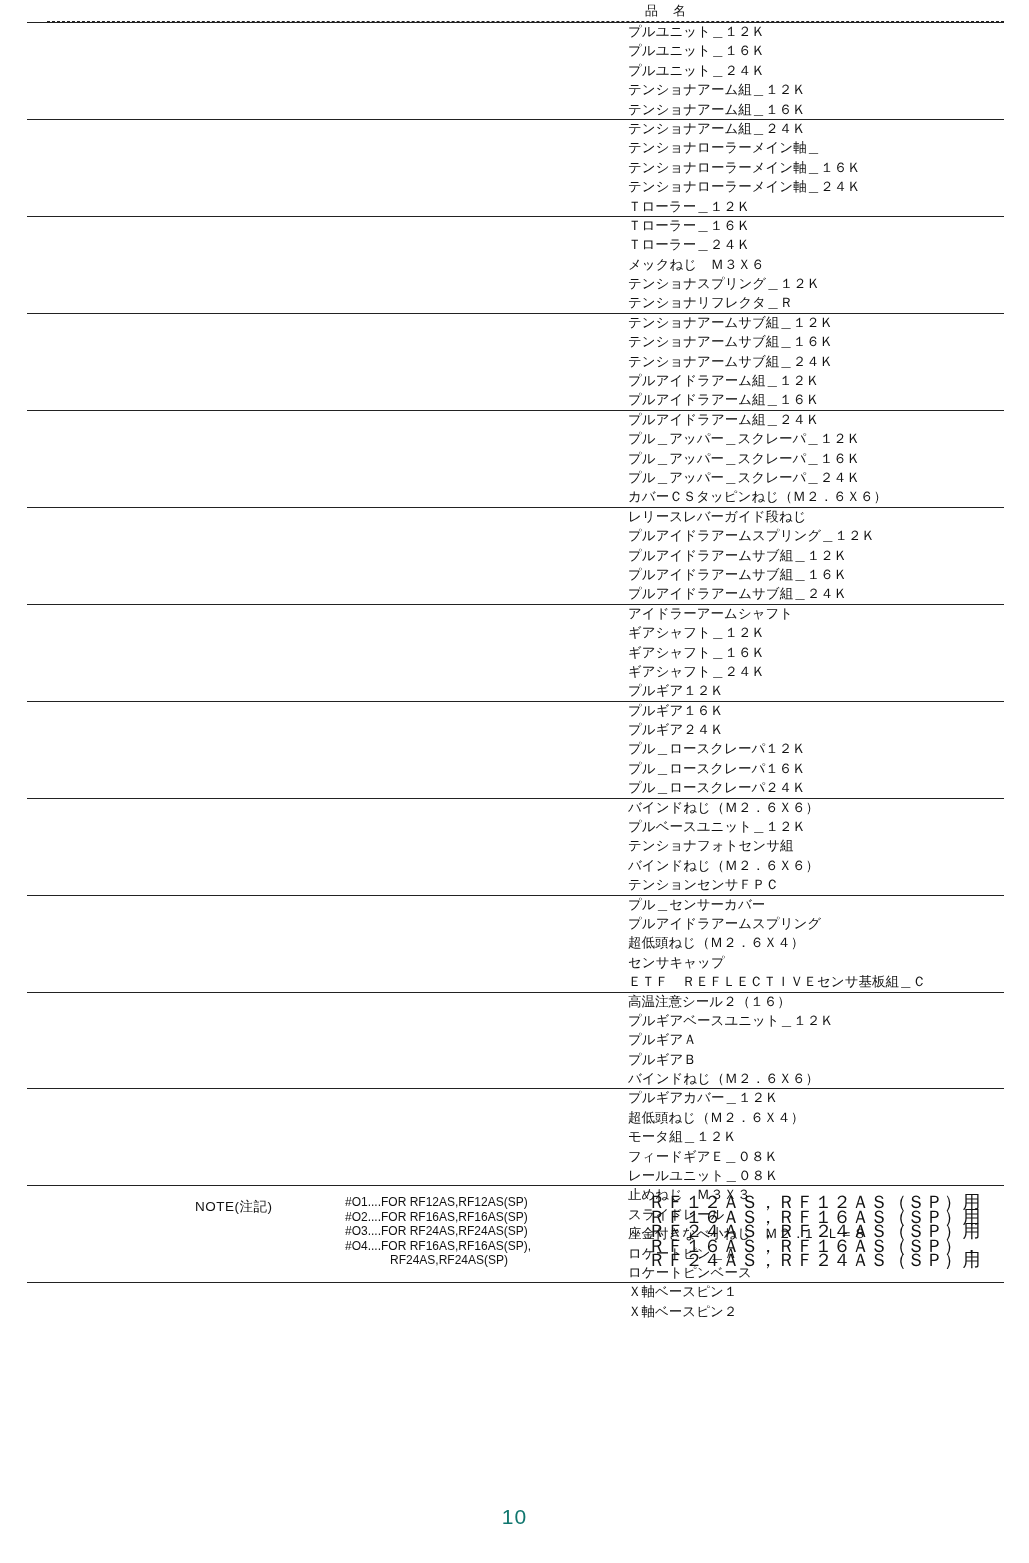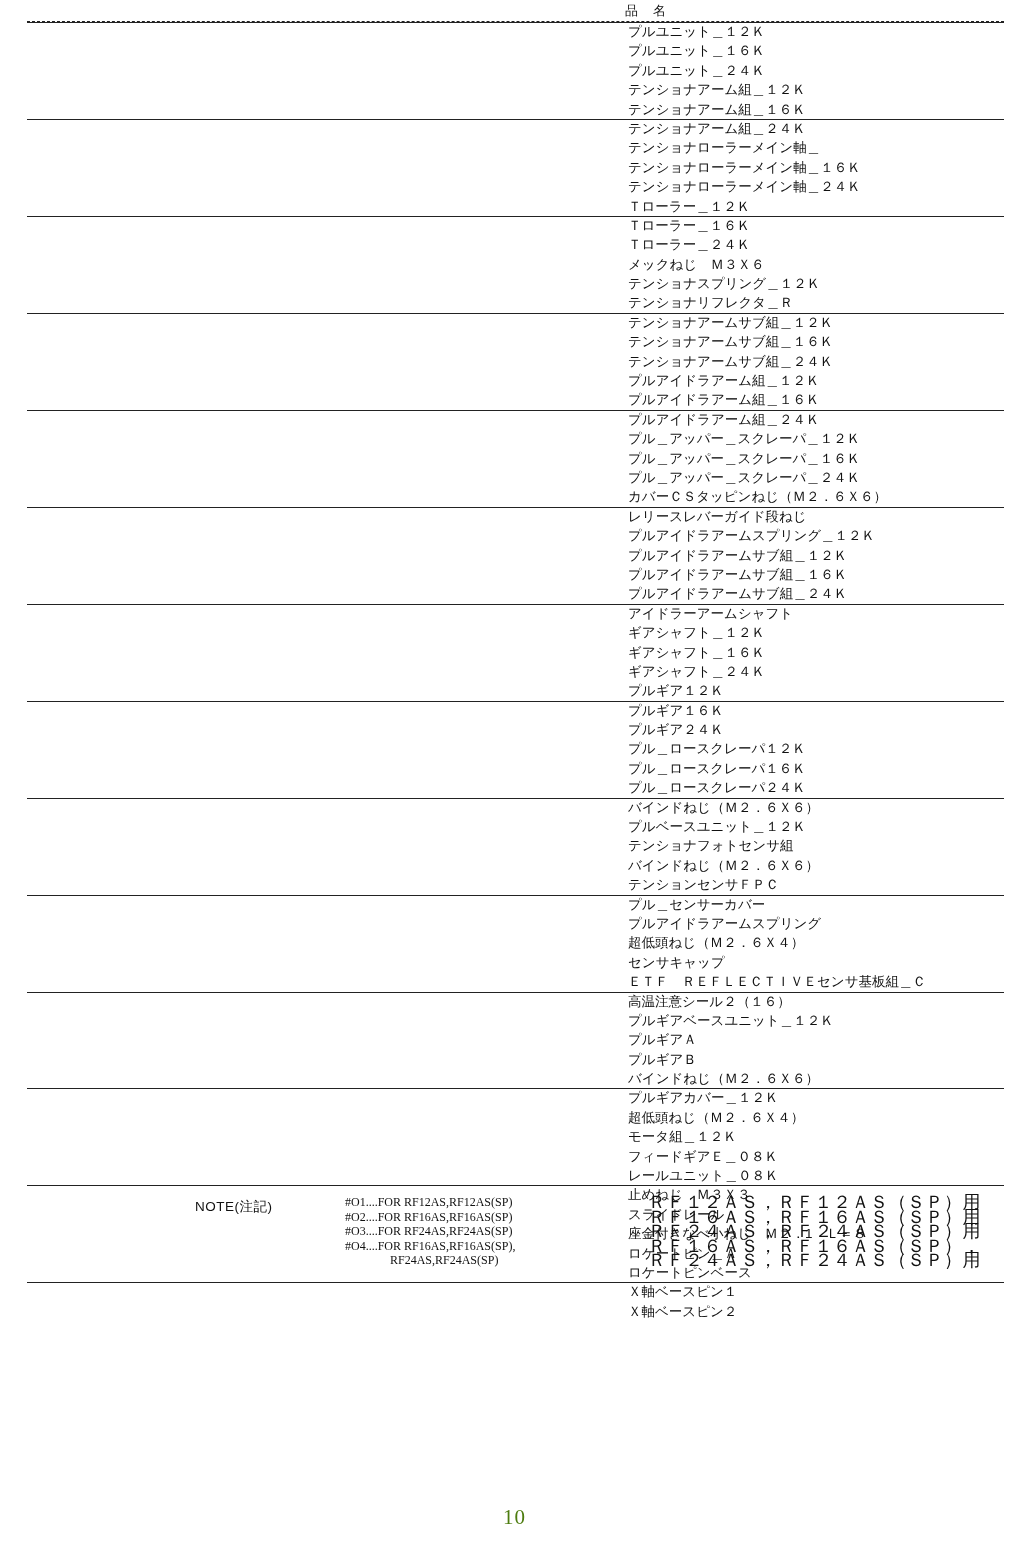--- a/index.html
+++ b/index.html
@@ -21,20 +21,21 @@
   
   .parts-table {
     position: absolute;
     left: 0;
     top: 0;
     width: 1029px;
   }
   .hdr-row {
     position: relative;
     height: 22px;
+    margin-left: 20px;
   }
   .hdr-label {
     position: absolute;
     left: 625px;
     top: 2px;
     font-size: 13px;
     letter-spacing: 1px;
   }
   .dashed-rule {
     position: absolute;
@@ -83,42 +84,40 @@
   .note-row {
     position: relative;
     height: 14.5px;
     line-height: 14.5px;
     font-size: 12px;
   }
   .note-code {
     position: absolute;
     left: 325px;
     white-space: nowrap;
-    font-family: Liberation Serif, serif;
   }
   .note-code.indented {
     left: 370px;
   }
   .note-jp {
     position: absolute;
     left: 628px;
     font-size: 18px;
     letter-spacing: 0.5px;
     white-space: nowrap;
   }
   .page-number {
     position: absolute;
     left: 0;
     right: 0;
     top: 1505px;
     text-align: center;
     font-size: 21px;
-    color: #4d7c0f;
+    color: #0f766e;
     letter-spacing: 1px;
-    font-family: Liberation Serif, serif;
   }
 </style>
 </head>
 <body>
 
 <div class="page">
 
   <div class="parts-table">
     <div class="hdr-row">
       <div class="hdr-label">品　名</div>

